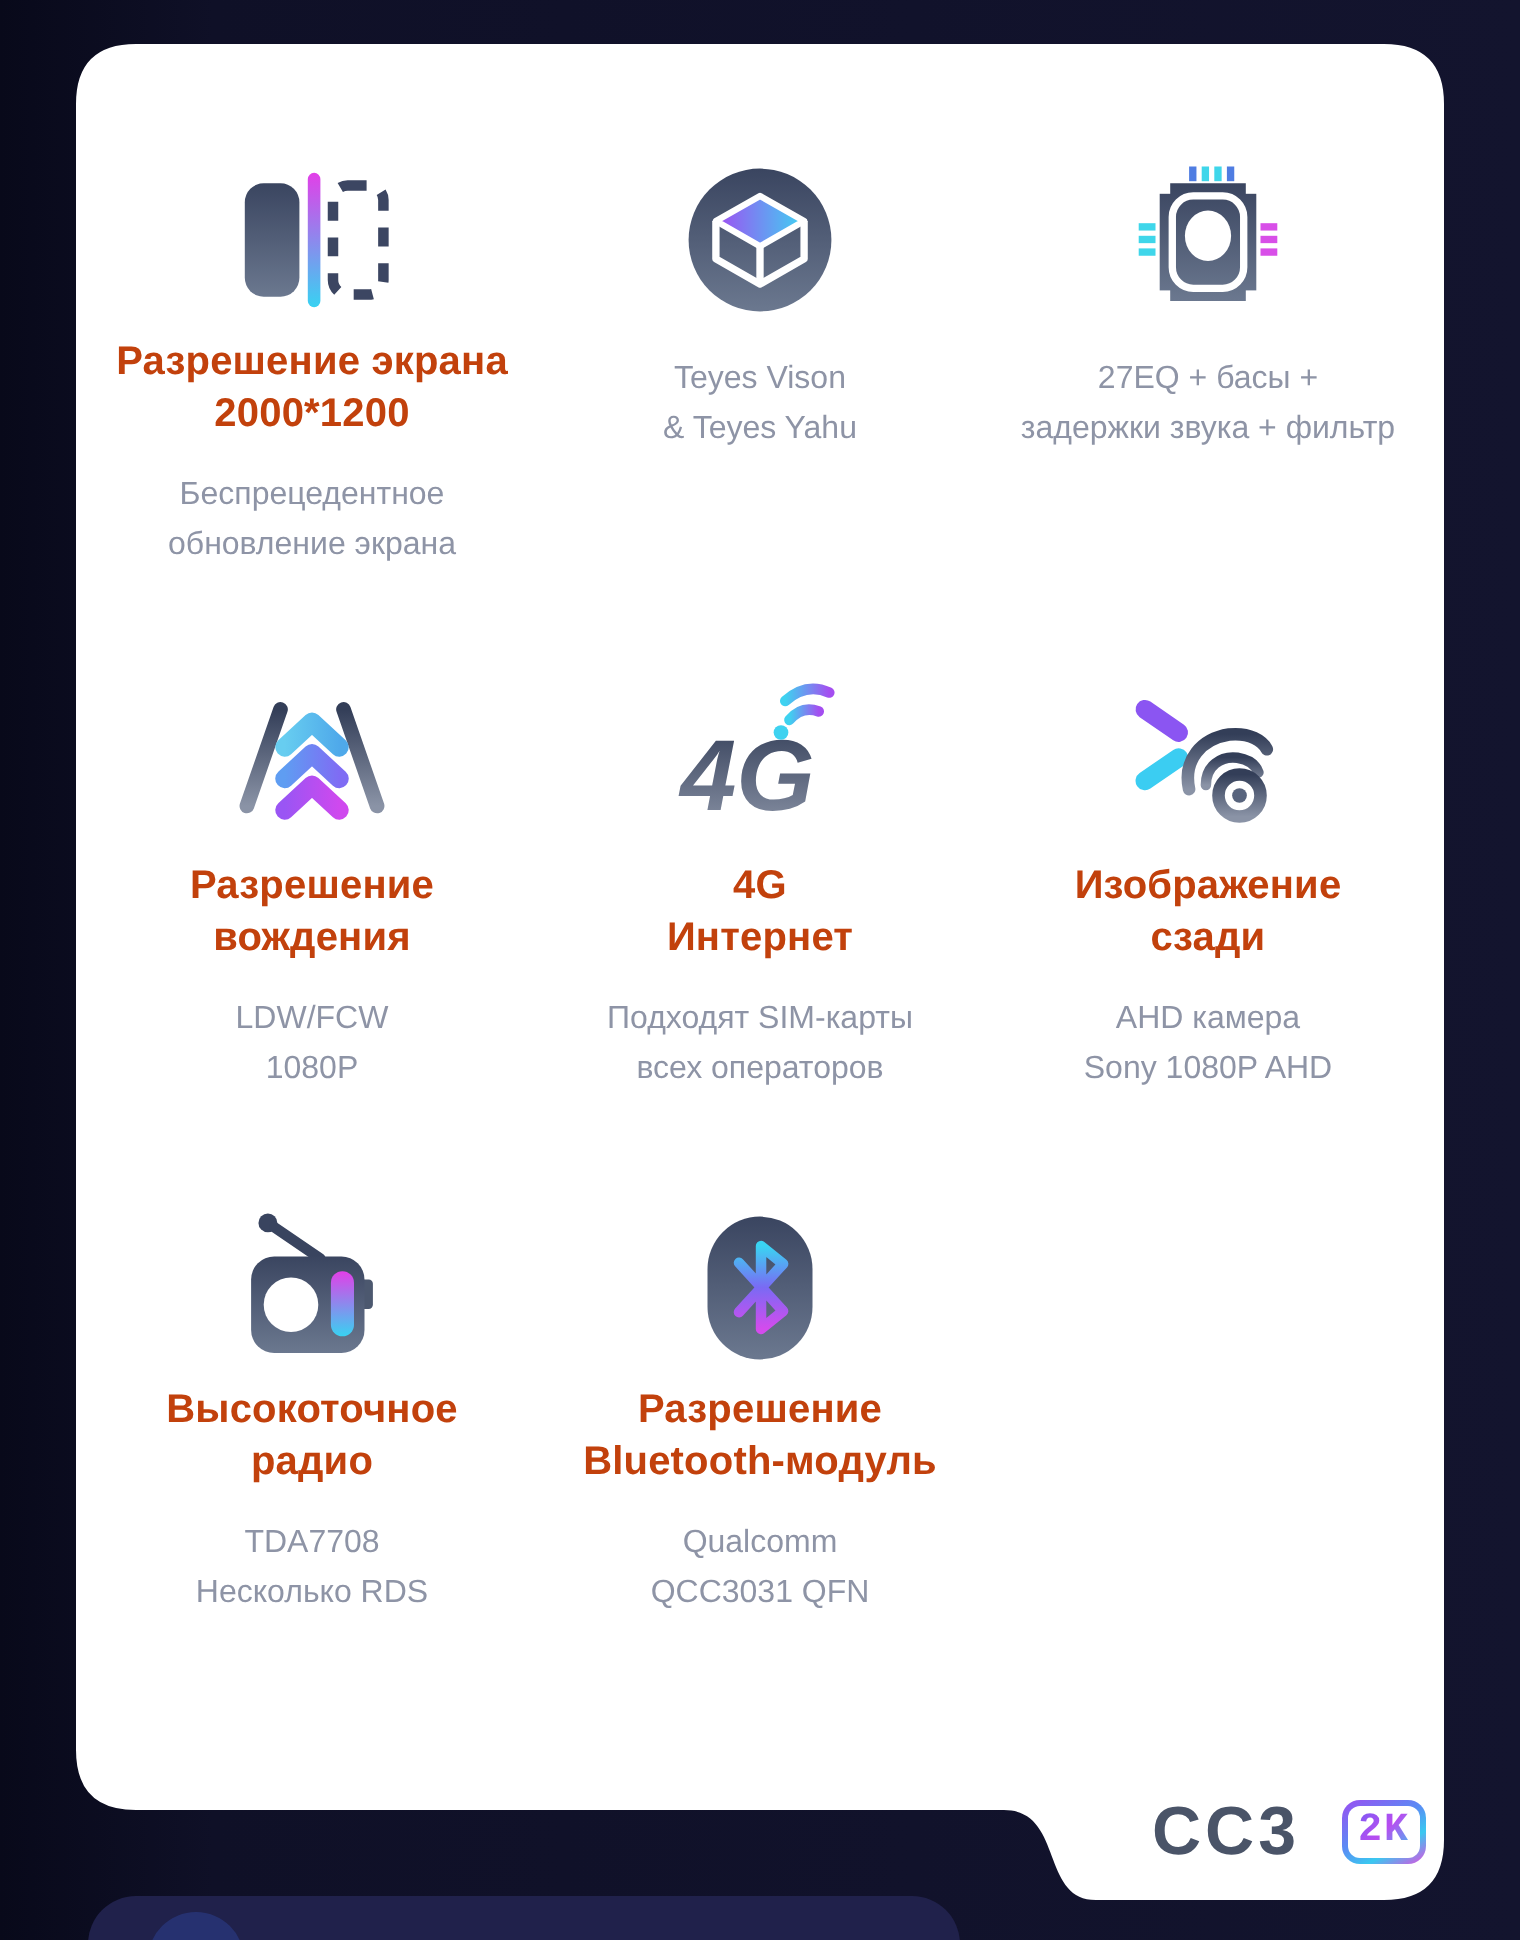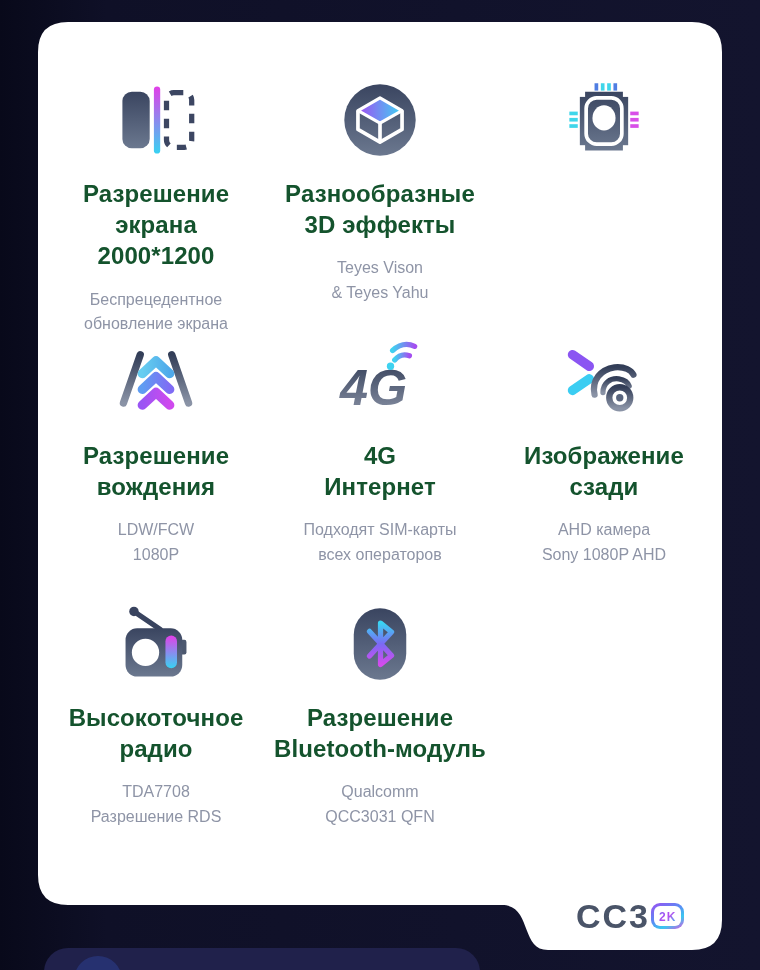--- a/index.html
+++ b/index.html
@@ -10,44 +10,44 @@
   }
   .card-shape{position:absolute;left:38px;top:22px;width:684px;height:928px;}
   .grid{
     position:absolute;left:38px;top:22px;width:684px;height:883px;
     display:grid;grid-template-columns:repeat(3,1fr);grid-template-rows:262px 262px auto;
     padding:36px 6px 0 6px;box-sizing:border-box;
   }
   .cell{display:flex;flex-direction:column;align-items:center;text-align:center;}
   .icon{width:84px;height:84px;margin-top:20px;flex:0 0 auto;}
   .title{
-    margin-top:16px;font-size:24px;line-height:1.3;font-weight:bold;
-    color:#14532d;white-space:pre-line;letter-spacing:.1px;
+    margin-top:6px;font-size:20px;line-height:1.3;font-weight:bold;
+    color:#c2410c;white-space:pre-line;letter-spacing:.1px;
   }
   .subtitle{
     margin-top:16px;font-size:16px;line-height:1.55;color:#8e94a6;white-space:pre-line;text-align:center;
   }
   .logo{
     position:absolute;left:576px;top:897px;height:38px;
-    display:flex;align-items:center;gap:1px;
+    display:flex;align-items:center;gap:21px;
   }
   .logo-text{
     font-size:34px;font-weight:bold;color:#4a5468;letter-spacing:2px;line-height:1;
   }
   .badge-outer{
     display:inline-block;border-radius:9px;padding:3px;
     background:linear-gradient(150deg,#9b4ef2 0%,#5a8cf4 45%,#3ac8f0 70%,#e04fe0 100%);
   }
   .badge-inner{
     display:block;background:#ffffff;border-radius:6px;padding:1px 5px;
   }
   .badge-text{
-    font-size:12px;font-weight:bold;letter-spacing:1px;line-height:1.2;
+    font-size:20px;font-weight:bold;letter-spacing:1px;line-height:1.2;
     background:linear-gradient(135deg,#7a5cf4,#b84df0,#3ac8f0);
-    -webkit-background-clip:text;background-clip:text;color:transparent;
+    -webkit-background-clip:text;background-clip:text;color:transparent;font-family:Liberation Mono, monospace;
   }
   .bottom-card{
     position:absolute;left:44px;top:948px;width:436px;height:30px;
     background:#20214b;border-radius:24px 24px 0 0;overflow:hidden;
   }
   .bottom-card .peek-circle{
     position:absolute;left:30px;top:8px;width:48px;height:48px;border-radius:50%;
     background:#2c3f8f;opacity:.55;
   }
   .defs{position:absolute;width:0;height:0;}
@@ -119,22 +119,20 @@
 обновление экрана</div>
   </div>
 
   <div class="cell">
     <svg class="icon" viewBox="0 0 80 80">
       <circle cx="40" cy="40" r="34" fill="url(#slate)"></circle>
       <polygon points="40,19 61,31 40,43 19,31" fill="url(#purplecyan)" stroke="#ffffff" stroke-width="3" stroke-linejoin="round"></polygon>
       <path d="M19 31 V49 L40 61 L61 49 V31" fill="none" stroke="#ffffff" stroke-width="3.5" stroke-linejoin="round"></path>
       <path d="M40 43 V61" fill="none" stroke="#ffffff" stroke-width="3.5"></path>
     </svg>
-    <div class="title">Разнообразные
-3D эффекты</div>
     <div class="subtitle">Teyes Vison
 &amp; Teyes Yahu</div>
   </div>
 
 
   <div class="cell">
     <svg class="icon" viewBox="0 0 80 80">
       <rect x="31" y="5" width="3.5" height="7" fill="#4f7de2"></rect>
       <rect x="37" y="5" width="3.5" height="7" fill="#3fd6ea"></rect>
       <rect x="43" y="5" width="3.5" height="7" fill="#3fd6ea"></rect>
@@ -146,20 +144,22 @@
       <rect x="65" y="38" width="8" height="3.5" fill="#d84fe8"></rect>
       <rect x="65" y="44" width="8" height="3.5" fill="#d84fe8"></rect>
       <rect x="17" y="13" width="46" height="56" rx="4" fill="url(#slate)"></rect>
       <rect x="15" y="11" width="7" height="7" fill="#ffffff"></rect>
       <rect x="58" y="11" width="7" height="7" fill="#ffffff"></rect>
       <rect x="15" y="64" width="7" height="7" fill="#ffffff"></rect>
       <rect x="58" y="64" width="7" height="7" fill="#ffffff"></rect>
       <rect x="23" y="19" width="34" height="44" rx="10" fill="none" stroke="#ffffff" stroke-width="3.5"></rect>
       <ellipse cx="40" cy="38" rx="11" ry="12" fill="#ffffff"></ellipse>
     </svg>
+    <div class="subtitle">27EQ + басы +
+задержки звука + фильтр</div>
   </div>
 
   <div class="cell">
     <svg class="icon" viewBox="0 0 80 80">
       <line x1="25" y1="14" x2="9" y2="60" stroke="url(#slateD)" stroke-width="7" stroke-linecap="round"></line>
       <line x1="55" y1="14" x2="71" y2="60" stroke="url(#slateD)" stroke-width="7" stroke-linecap="round"></line>
       <polyline points="27,32 40,20 53,32" fill="none" stroke="url(#chev1)" stroke-width="9" stroke-linecap="round" stroke-linejoin="round"></polyline>
       <polyline points="27,47 40,35 53,47" fill="none" stroke="url(#chev2)" stroke-width="9" stroke-linecap="round" stroke-linejoin="round"></polyline>
       <polyline points="27,62 40,50 53,62" fill="none" stroke="url(#chev3)" stroke-width="9" stroke-linecap="round" stroke-linejoin="round"></polyline>
     </svg>
@@ -202,21 +202,21 @@
       <circle cx="19" cy="9" r="4.5" fill="#39445f"></circle>
       <line x1="22" y1="11" x2="44" y2="26" stroke="#39445f" stroke-width="5" stroke-linecap="round"></line>
       <rect x="62" y="36" width="7" height="14" rx="2" fill="#4c586f"></rect>
       <rect x="11" y="25" width="54" height="46" rx="11" fill="url(#slate)"></rect>
       <circle cx="30" cy="48" r="13" fill="#ffffff"></circle>
       <rect x="49" y="32" width="11" height="31" rx="5.5" fill="url(#pinkcyan)"></rect>
     </svg>
     <div class="title">Высокоточное
 радио</div>
     <div class="subtitle">TDA7708
-Разрешение RDS</div>
+Несколько RDS</div>
   </div>
 
   <div class="cell">
     <svg class="icon" viewBox="0 0 80 80">
       <rect x="15" y="6" width="50" height="68" rx="25" fill="url(#slate)"></rect>
       <path d="M30 28 L51 51 L40.5 59.5 L40.5 20 L51 28.5 L30 51.5" fill="none" stroke="url(#cyanpink)" stroke-width="5" stroke-linecap="round" stroke-linejoin="round"></path>
     </svg>
     <div class="title">Разрешение
 Bluetooth-модуль</div>
     <div class="subtitle">Qualcomm

